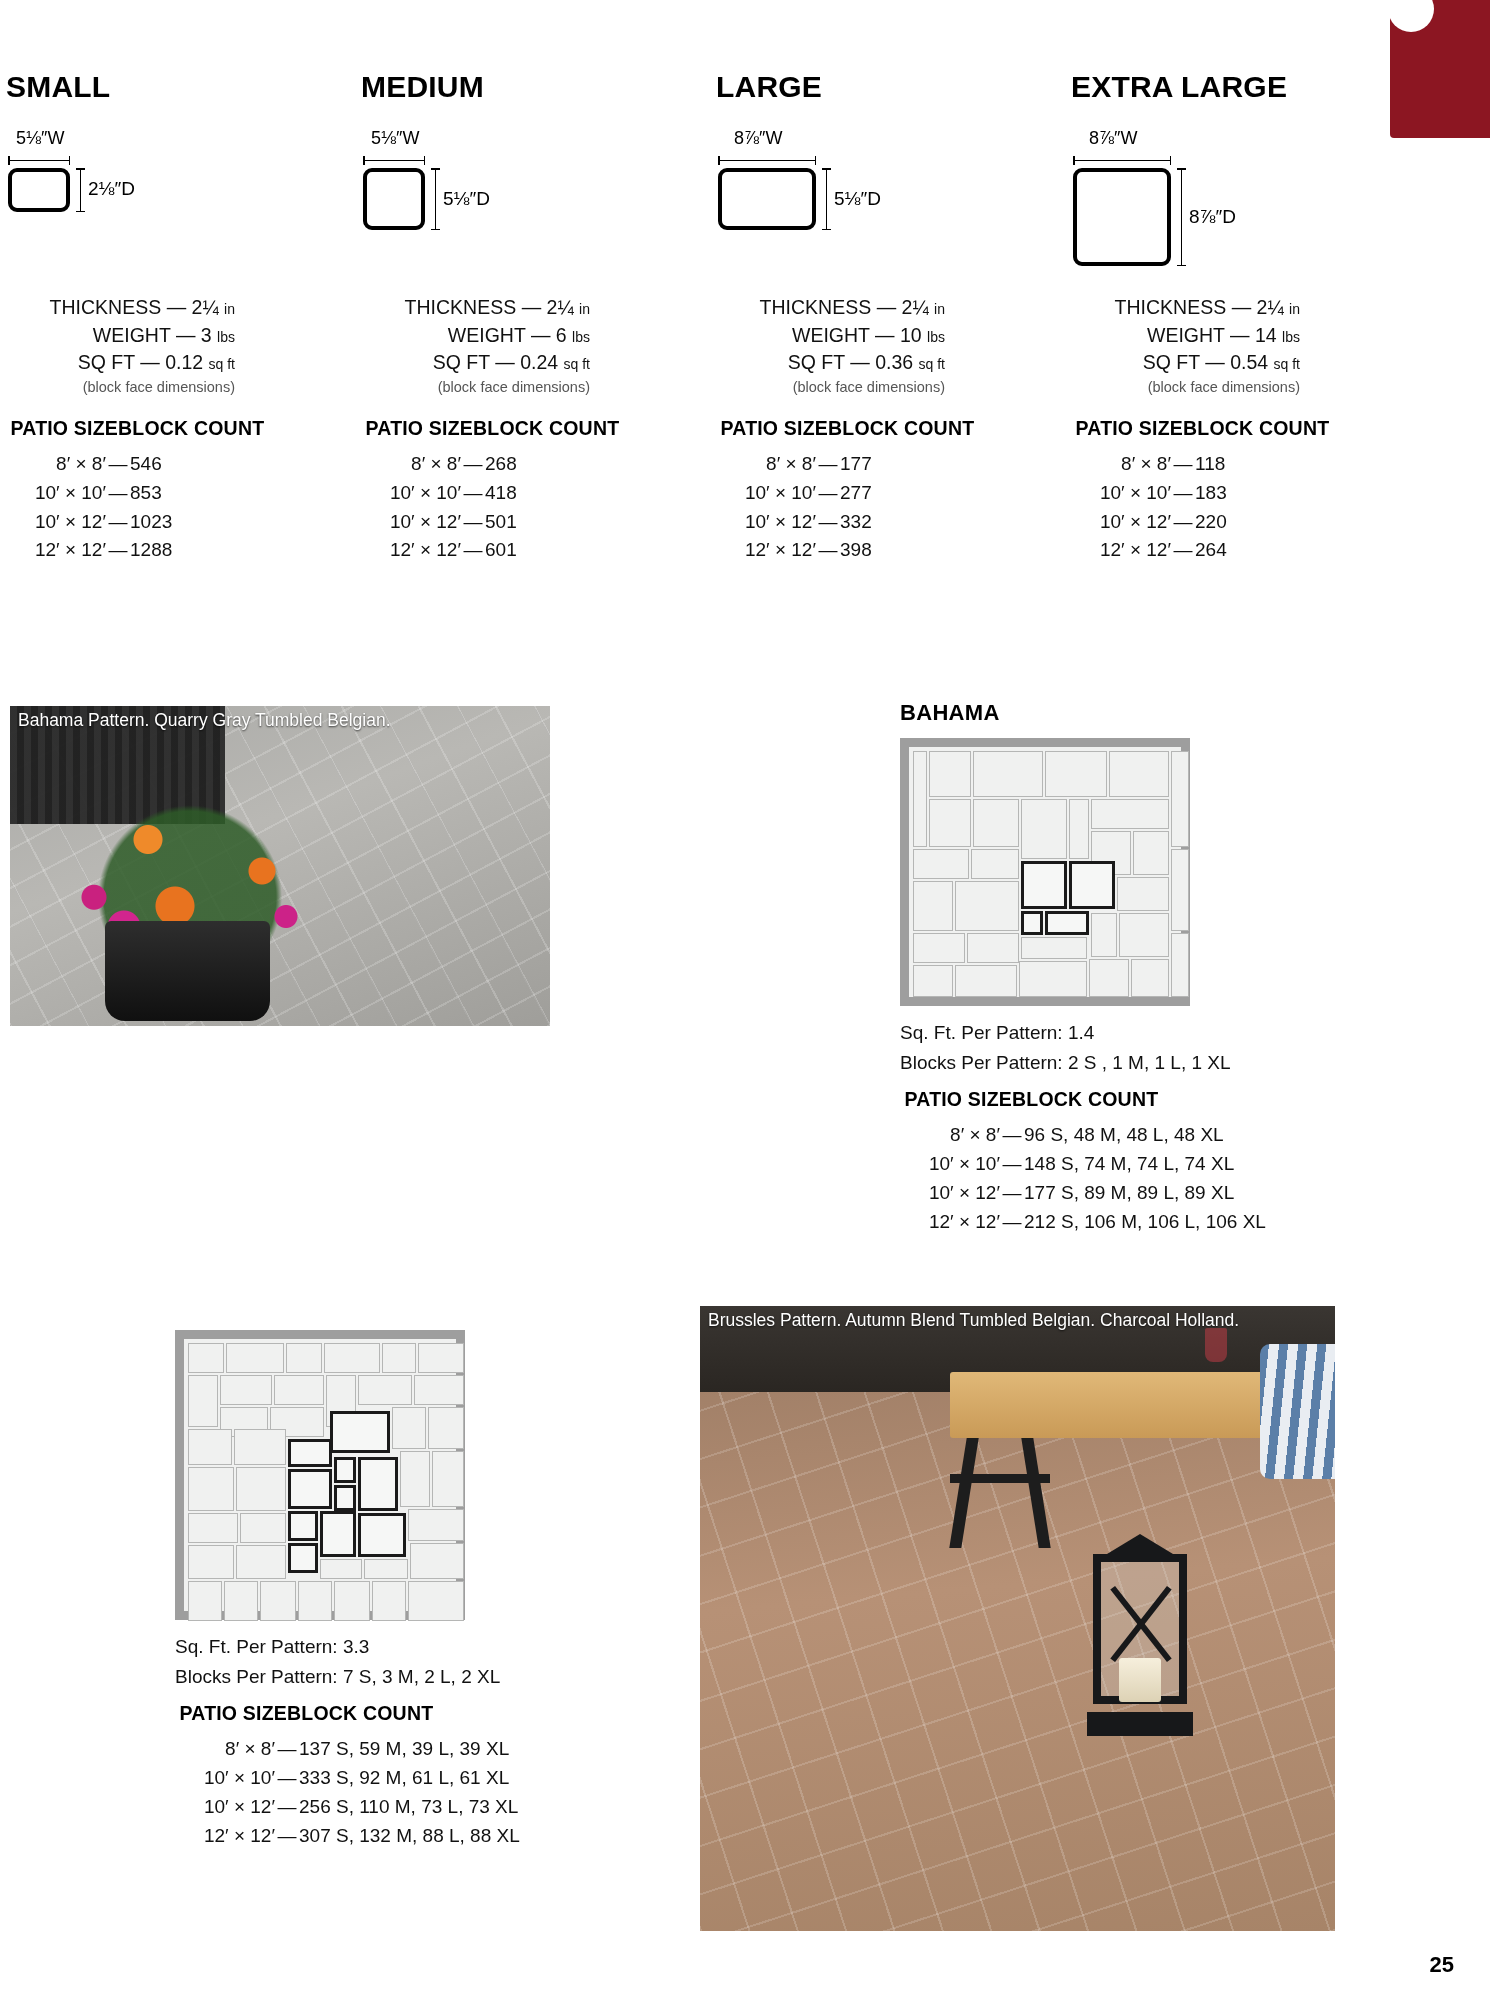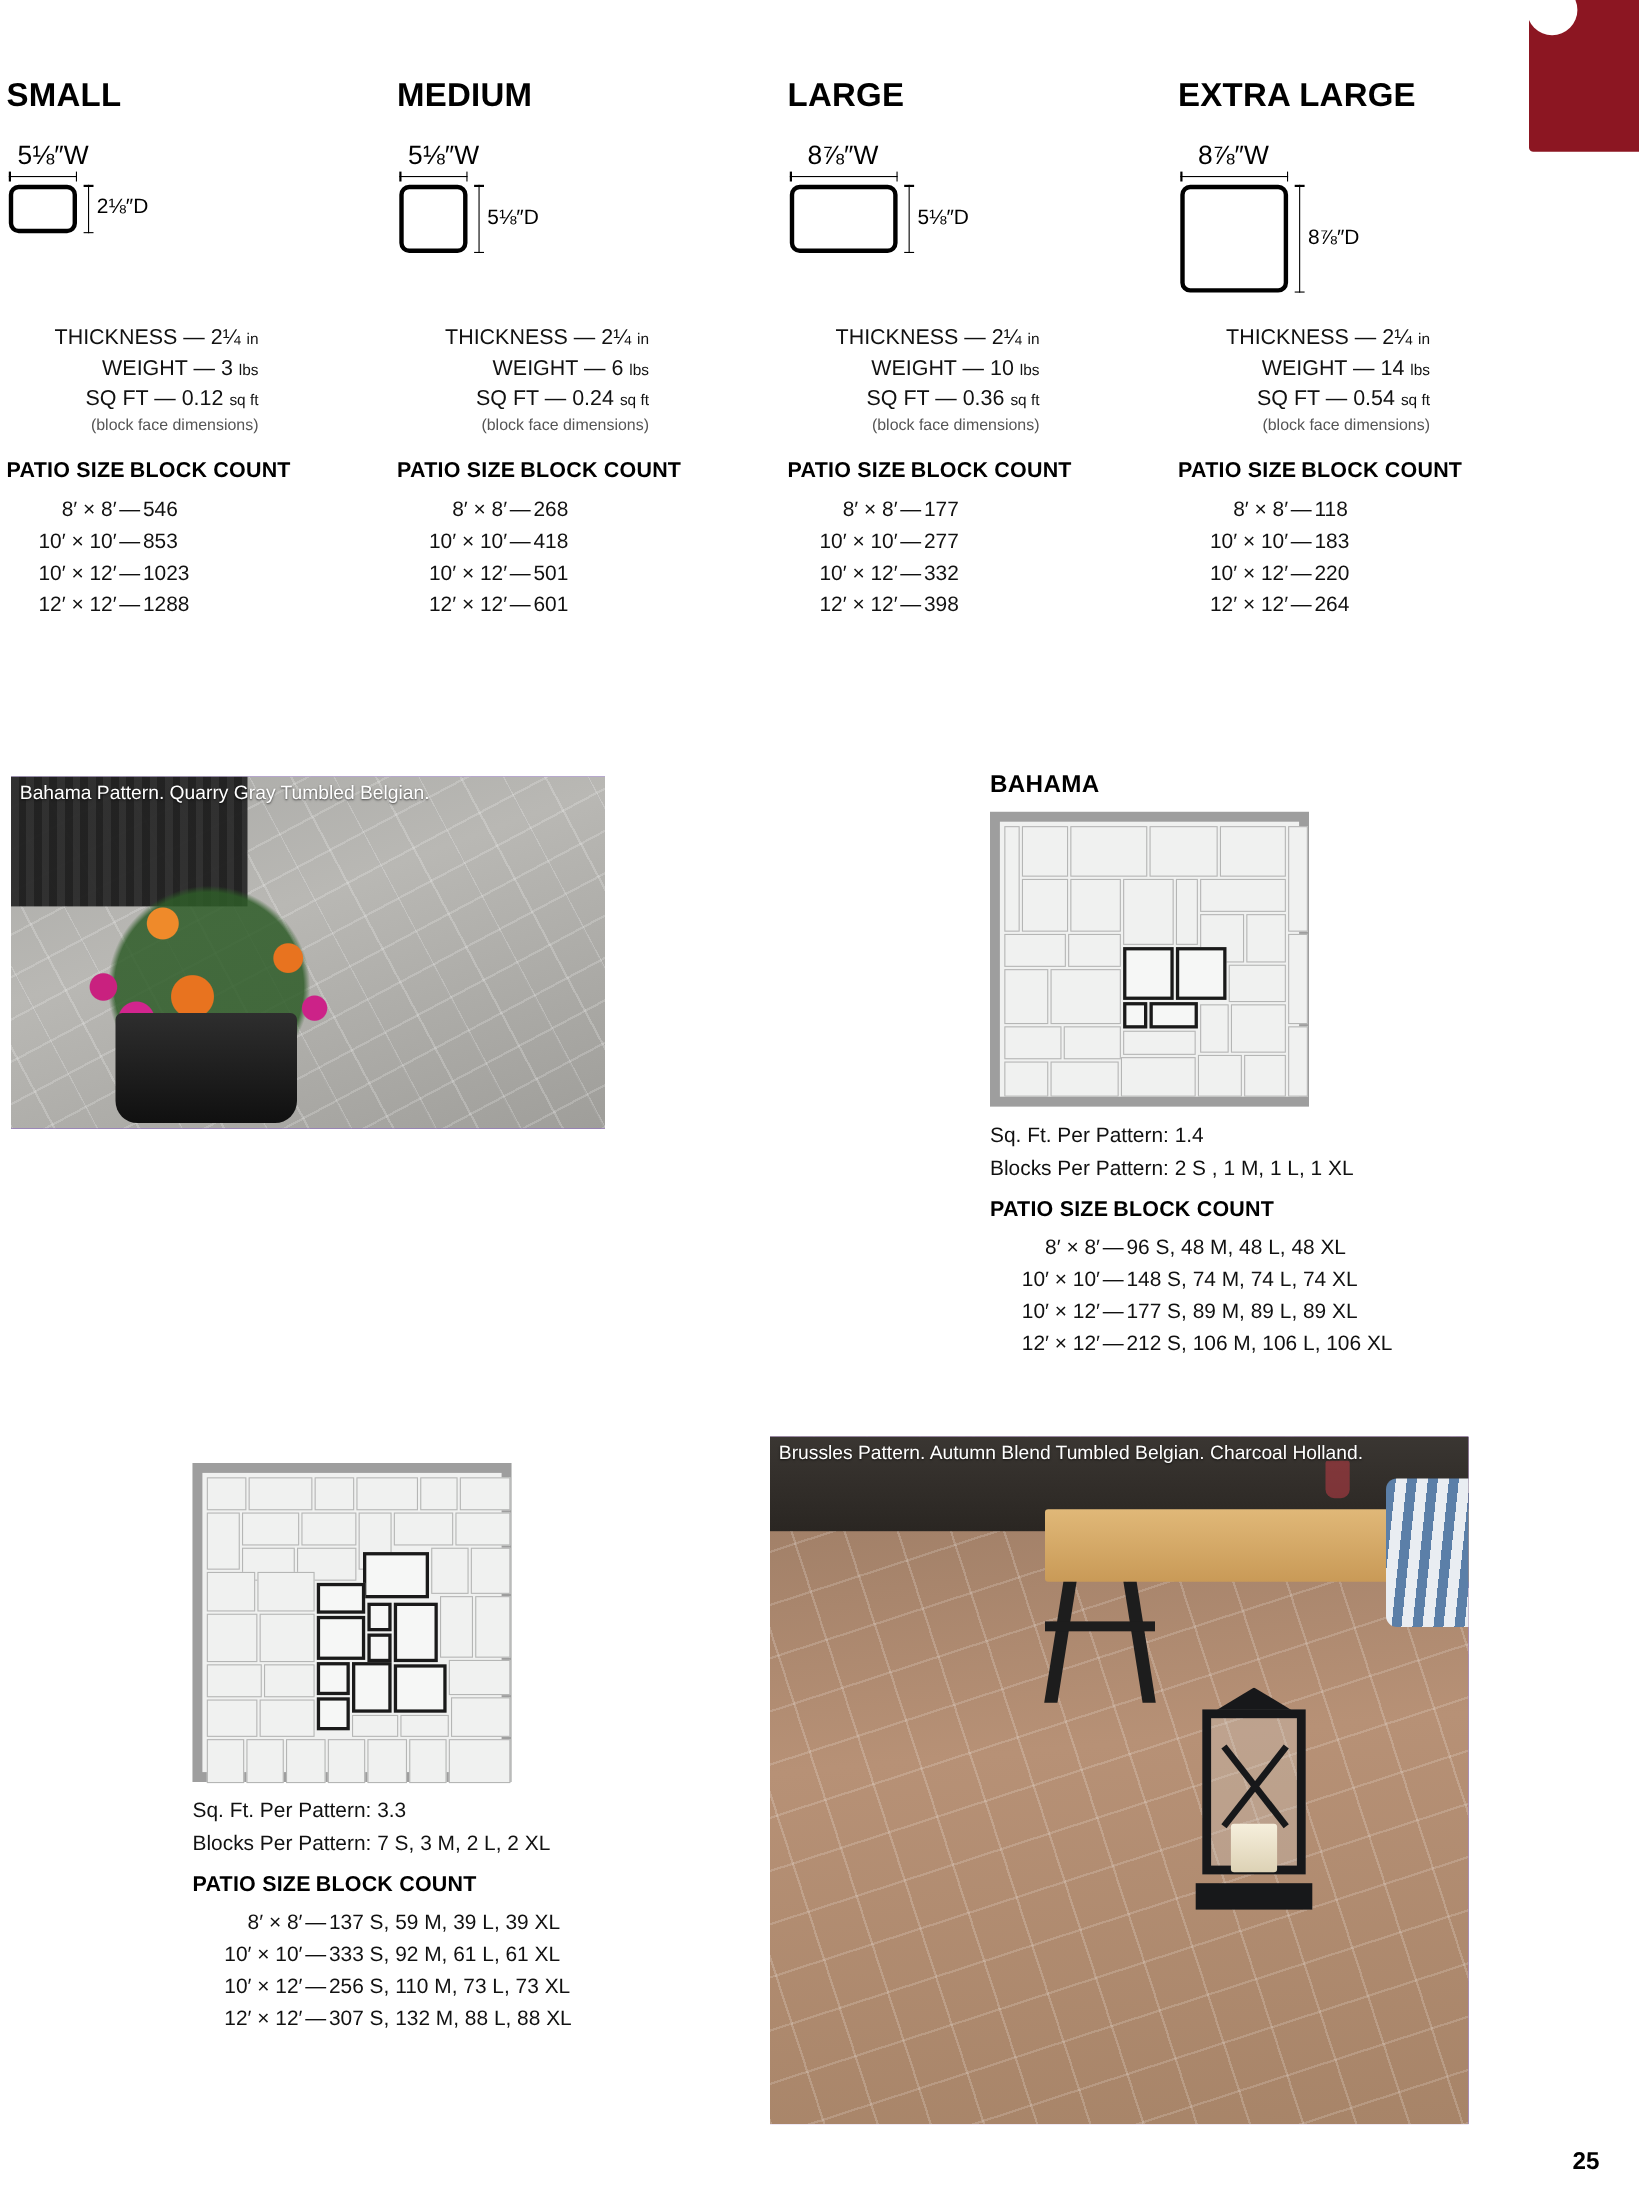--- a/index.html
+++ b/index.html
@@ -34,21 +34,21 @@
     display: flex;
   }
   .size-col { width: 25%; position: relative; padding-left: 6px; }
   .size-title {
     font-size: 30px; font-weight: bold; letter-spacing: .2px;
     color: #000; margin-bottom: 24px;
   }
   .dim-wrap { position: relative; height: 160px; }
 
   .wlabel {
-    position: absolute; font-size: 24px; color: #000; white-space: nowrap;
+    position: absolute; font-size: 18px; color: #000; white-space: nowrap;
   }
   .dlabel {
     position: absolute; font-size: 19px; color: #000; white-space: nowrap;
   }
   .wline {
     position: absolute; height: 1px; background: #000;
   }
   .wline::before, .wline::after {
     content:""; position: absolute; top: -4px; width: 1.5px; height: 9px; background:#000;
   }
@@ -74,21 +74,21 @@
   .spec-line { font-size: 19.5px; color: #111; line-height: 1.42; white-space: nowrap; }
   .spec-line .u { font-size: 14px; }
   .spec-note { font-size: 14.5px; color: #555; line-height: 1.5; }
 
   
   .ptable { margin-top: 18px; }
   .ptable-head {
     display: flex; font-size: 19.5px; font-weight: bold; color: #000;
     letter-spacing: .2px; margin-bottom: 10px;
   }
-  .ph-size { width: 112px; }
+  .ph-size { width: 112px; text-align: right; }
   .ph-count { }
   .prow {
     display: flex; font-size: 19px; color: #111; line-height: 1.52; align-items: flex-end;
   }
   .pc-size { width: 100px; text-align: right; }
   .pc-dash { width: 24px; text-align: center; }
   .pc-count { }
 
   
   .section-head {

